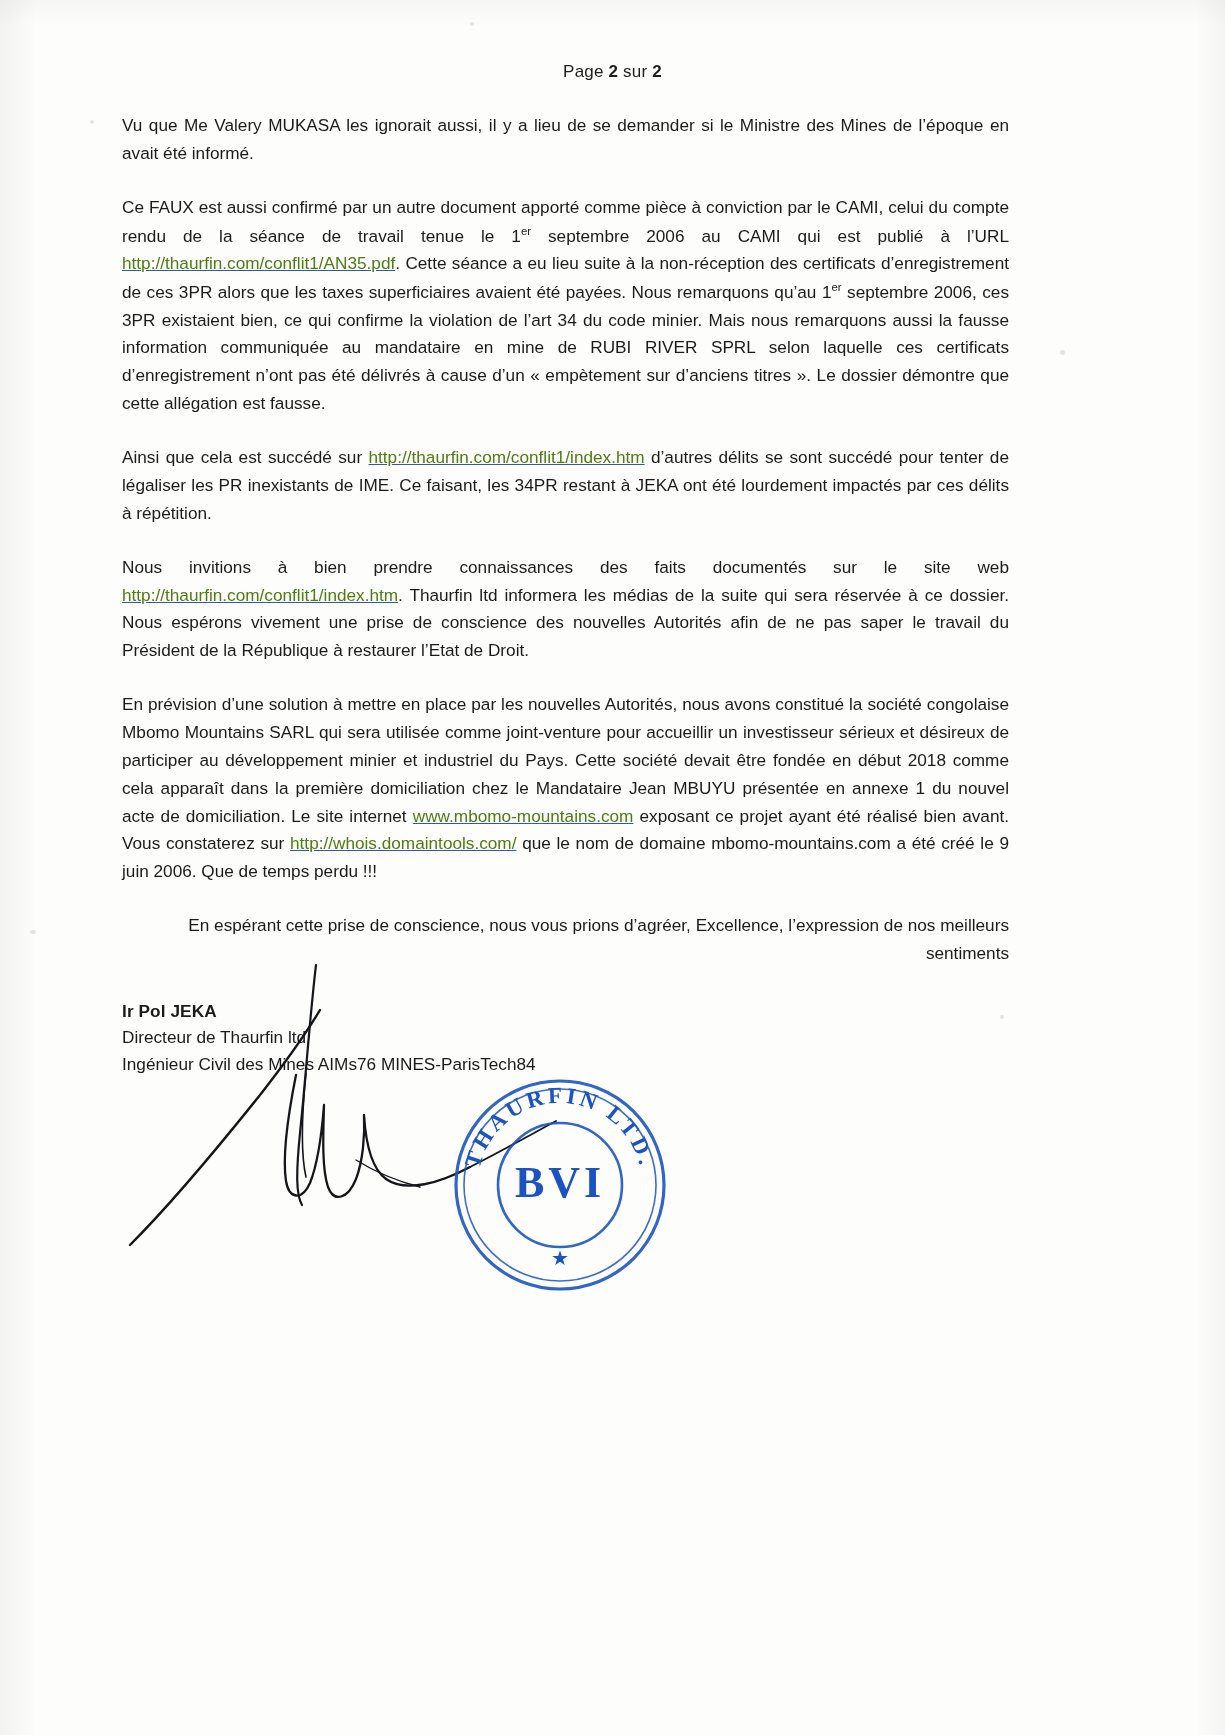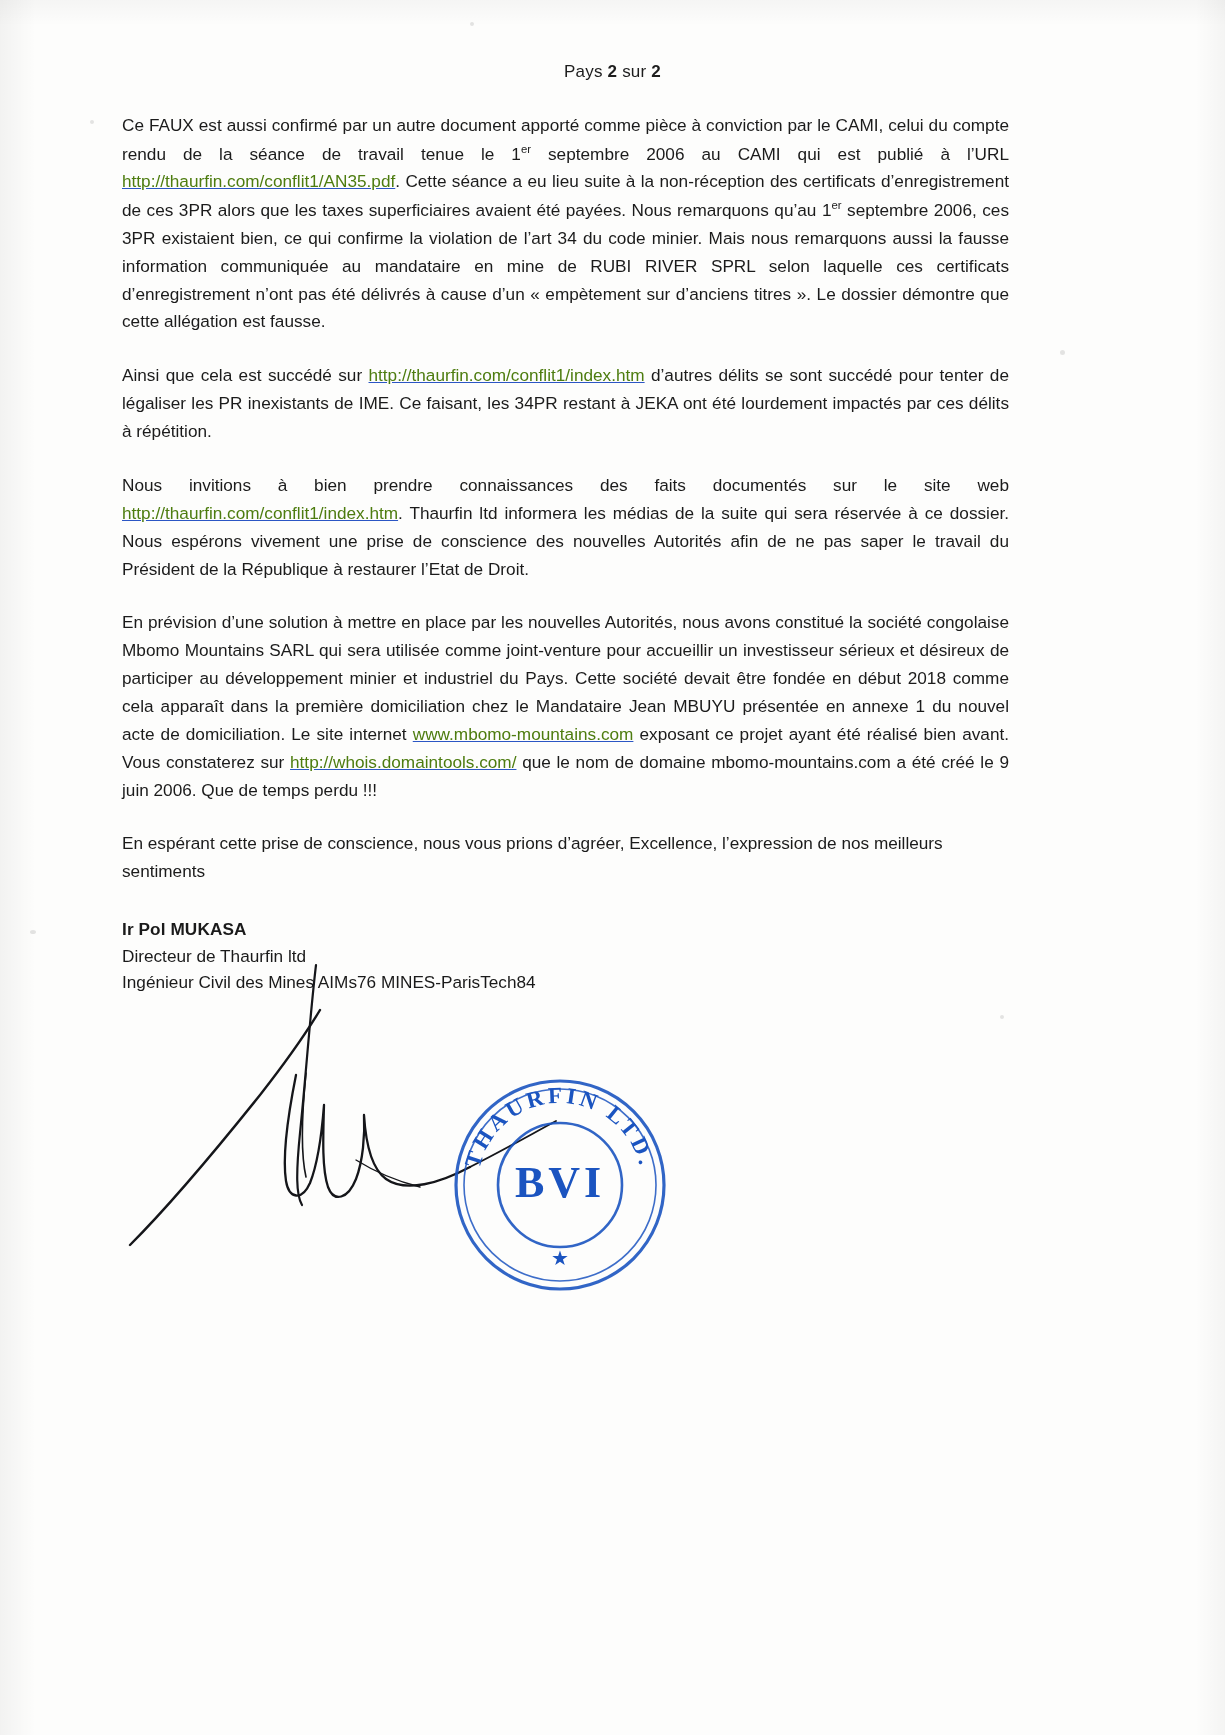--- a/index.html
+++ b/index.html
@@ -60,21 +60,21 @@
   }
 
   p.para {
     margin: 0 0 26px 0;
     font-size: 17.2px;
     line-height: 1.62;
     text-align: justify;
     text-justify: inter-word;
     color: #1b1b1b;
   }
-  p.para.last-left { text-align: left; }
+  p.para.last-left { text-align: right; }
 
   a.link {
     color: #4d7c0f;
     text-decoration: underline;
     text-decoration-color: #2b56c4;
   }
 
   sup.ord { font-size: 0.66em; vertical-align: super; }
 
   .signature-block {
@@ -127,32 +127,33 @@
 </head>
 <body>
 
 <div class="page">
 
   <div class="scan-edge-top"></div>
   <div class="scan-edge-left"></div>
   <div class="scan-edge-right"></div>
 
   <div class="header">
-    <span>Pays </span><b>2</b><span> sur </span><b>2</b>
+    <span>Page </span><b>2</b><span> sur </span><b>2</b>
   </div>
 
   <div class="content">
+    <p class="para" id="para-1"><span>Vu que Me Valery MUKASA les ignorait aussi, il y a lieu de se demander si le Ministre des Mines de l’époque en avait été informé.</span></p>
     <p class="para" id="para-2"><span>Ce FAUX est aussi confirmé par un autre document apporté comme pièce à conviction par le CAMI, celui du compte rendu de la séance de travail tenue le 1</span><sup class="ord">er</sup><span> septembre 2006 au CAMI qui est publié à l’URL </span><a class="link" href="#">http://thaurfin.com/conflit1/AN35.pdf</a><span>. Cette séance a eu lieu suite à la non-réception des certificats d’enregistrement de ces 3PR alors que les taxes superficiaires avaient été payées. Nous remarquons qu’au 1</span><sup class="ord">er</sup><span> septembre 2006, ces 3PR existaient bien, ce qui confirme la violation de l’art 34 du code minier. Mais nous remarquons aussi la fausse information communiquée au mandataire en mine de RUBI RIVER SPRL selon laquelle ces certificats d’enregistrement n’ont pas été délivrés à cause d’un «&nbsp;empètement sur d’anciens titres&nbsp;». Le dossier démontre que cette allégation est fausse.</span></p>
     <p class="para" id="para-3"><span>Ainsi que cela est succédé sur </span><a class="link" href="#">http://thaurfin.com/conflit1/index.htm</a><span> d’autres délits se sont succédé pour tenter de légaliser les PR inexistants de IME. Ce faisant, les 34PR restant à JEKA ont été lourdement impactés par ces délits à répétition.</span></p>
     <p class="para" id="para-4"><span>Nous invitions à bien prendre connaissances des faits documentés sur le site web </span><a class="link" href="#">http://thaurfin.com/conflit1/index.htm</a><span>. Thaurfin ltd informera les médias de la suite qui sera réservée à ce dossier. Nous espérons vivement une prise de conscience des nouvelles Autorités afin de ne pas saper le travail du Président de la République à restaurer l’Etat de Droit.</span></p>
     <p class="para" id="para-5"><span>En prévision d’une solution à mettre en place par les nouvelles Autorités, nous avons constitué la société congolaise Mbomo Mountains SARL qui sera utilisée comme joint-venture pour accueillir un investisseur sérieux et désireux de participer au développement minier et industriel du Pays. Cette société devait être fondée en début 2018 comme cela apparaît dans la première domiciliation chez le Mandataire Jean MBUYU présentée en annexe 1 du nouvel acte de domiciliation. Le site internet </span><a class="link" href="#">www.mbomo-mountains.com</a><span> exposant ce projet ayant été réalisé bien avant. Vous constaterez sur </span><a class="link" href="#">http://whois.domaintools.com/</a><span> que le nom de domaine mbomo-mountains.com a été créé le 9 juin 2006. Que de temps perdu !!!</span></p>
     <p class="para last-left" id="para-6"><span>En espérant cette prise de conscience, nous vous prions d’agréer, Excellence, l’expression de nos meilleurs sentiments</span></p>
 
     <div class="signature-block">
-      <div class="name">Ir Pol MUKASA</div>
+      <div class="name">Ir Pol JEKA</div>
       <div>Directeur de Thaurfin ltd</div>
       <div>Ingénieur Civil des Mines AIMs76  MINES-ParisTech84</div>
     </div>
   </div>
 
   <svg class="sig-svg" viewBox="0 0 470 320">
     <path d="M206 10 C200 60, 196 120, 190 178 C186 218, 186 240, 192 250" stroke-width="2.2"></path>
     <path d="M20 290 C60 250, 110 190, 150 140 C175 108, 195 80, 210 55" stroke-width="2.4"></path>
     <path d="M186 120 C178 160, 172 200, 176 226 C179 244, 192 246, 200 228 C208 208, 212 176, 214 150 C213 184, 212 214, 218 232 C224 248, 238 244, 246 224 C253 206, 255 180, 254 160 C256 192, 262 214, 276 224 C296 238, 330 228, 360 212" stroke-width="2.3"></path>
     <path d="M196 118 C192 158, 190 196, 196 222" stroke-width="1.6"></path>

